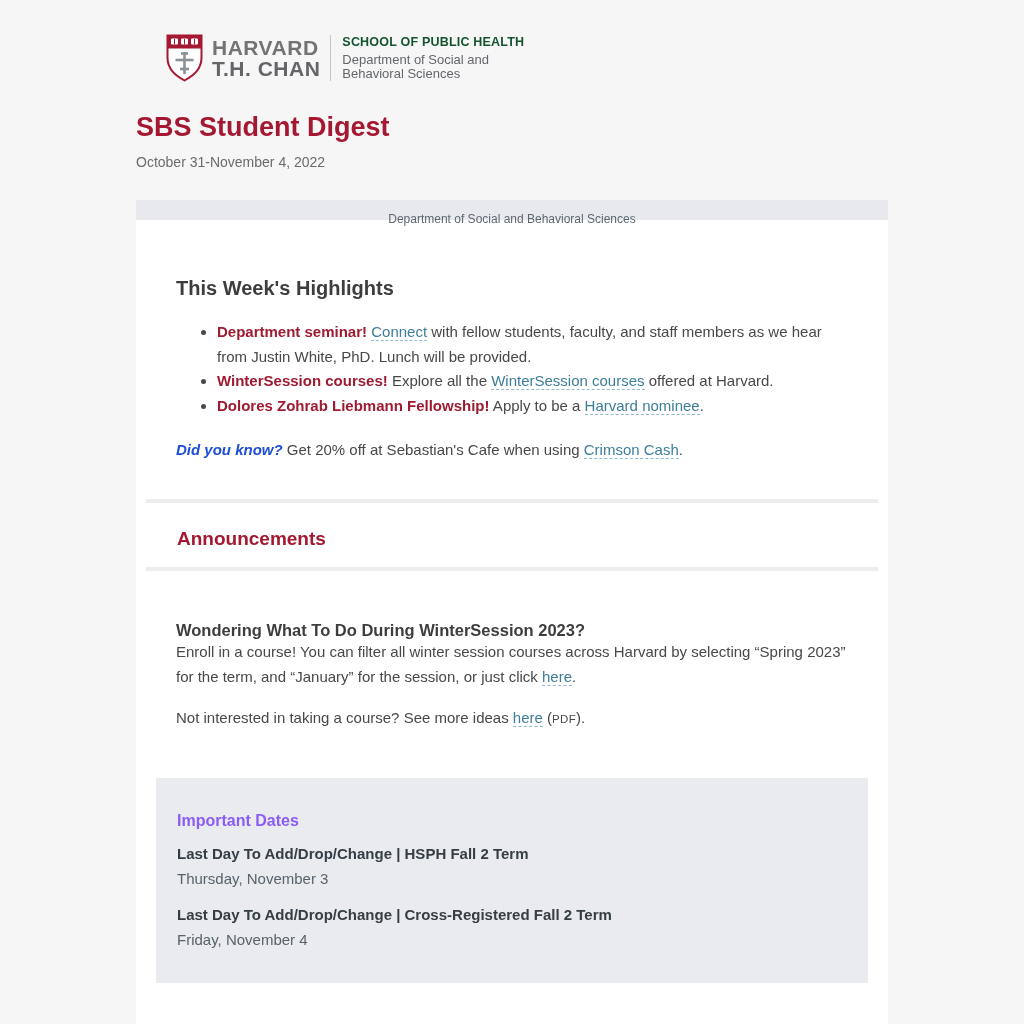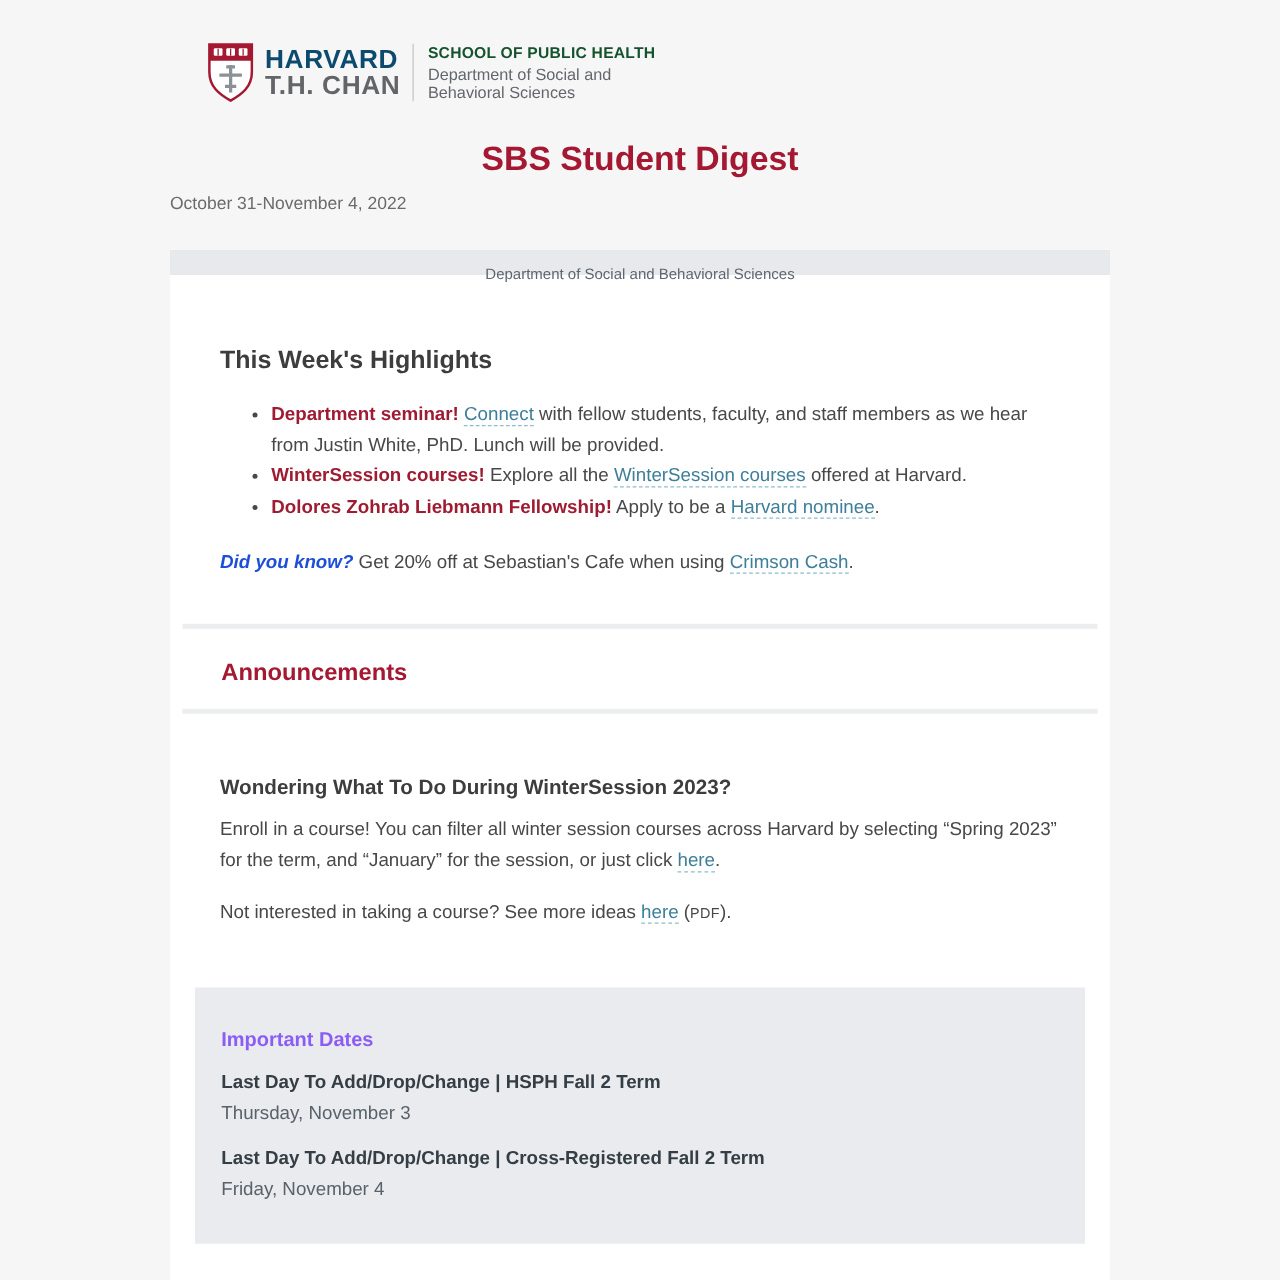--- a/index.html
+++ b/index.html
@@ -8,28 +8,28 @@
     background:#f6f6f7;
     font-family:"Liberation Sans","DejaVu Sans",sans-serif;
     -webkit-font-smoothing:antialiased;
   }
   .email-column{width:752px;margin:0 auto;}
   
   .header{padding-top:33px;}
   .logo-row{display:flex;align-items:center;margin-left:30px;height:50px;}
   .shield{width:37px;height:48px;flex:0 0 auto;}
   .wordmark{margin-left:9px;line-height:21px;white-space:nowrap;}
-  .wordmark .harvard{font-size:21px;font-weight:700;color:#0c4a6e;letter-spacing:.5px;}
+  .wordmark .harvard{font-size:21px;font-weight:700;color:#737373;letter-spacing:.5px;}
   .wordmark .chan{font-size:21px;font-weight:700;color:#636569;letter-spacing:.5px;}
   .logo-divider{width:1px;height:46px;background:#c4c5c7;margin:0 11px 0 10px;}
   .logo-right{line-height:14px;}
   .logo-right .school{font-size:12.5px;font-weight:700;color:#14532d;letter-spacing:.2px;margin-bottom:4px;}
   .logo-right .dept{font-size:13px;color:#63666a;}
   h1.newsletter-title{
-    margin:30px 0 0;text-align:center;
+    margin:30px 0 0;
     font-size:27px;font-weight:700;color:#a41931;line-height:29px;
   }
   .issue-date{margin-top:12px;text-align:left;font-size:14px;color:#6b6b6b;line-height:16px;}
   .dept-bar{
     margin-top:30px;height:20px;background:#e7e9ec;
     text-align:center;line-height:38px;font-size:12px;color:#5d6670;
   }
   
   .main{background:#ffffff;padding:57px 40px 60px;}
   h2.section{margin:0;font-size:20px;font-weight:700;color:#3d3d3d;line-height:22px;}
@@ -40,21 +40,21 @@
   }
   .lead{font-weight:700;color:#9e1b32;}
   a.lnk{color:#3d7e99;text-decoration:none;border-bottom:1px dashed #8fbccd;cursor:pointer;}
   p.body-text{margin:0;font-size:15px;color:#484848;line-height:24.5px;max-width:672px;}
   p.dyk{margin-top:19px;}
   .dyk-lead{font-weight:700;font-style:italic;color:#1d4ed8;}
   .divider{height:4px;background:#ecedef;margin:0 -30px;}
   .divider.d1{margin-top:37px;}
   .divider.d2{margin-top:18px;}
   h3.article-title{margin:50px 0 0;font-size:16.5px;font-weight:700;color:#3d3d3d;line-height:19px;}
-  p.p1{margin-top:12px;}
+  p.p1{}
   p.p2{margin-top:17px;}
   .pdf-tag{font-size:11.5px;letter-spacing:.3px;}
   
   .card{
     background:#e9ebee;margin:46px -20px 0;padding:33px 21px 34px;
   }
   .card h4{margin:0;font-size:16px;font-weight:700;color:#8b5cf6;line-height:20px;}
   .card .item-title{margin-top:13px;font-size:15px;font-weight:700;color:#353d45;line-height:19px;}
   .card .item-date{margin-top:7px;font-size:15px;color:#59626b;line-height:18px;}
   .card .item + .item .item-title{margin-top:17px;}

